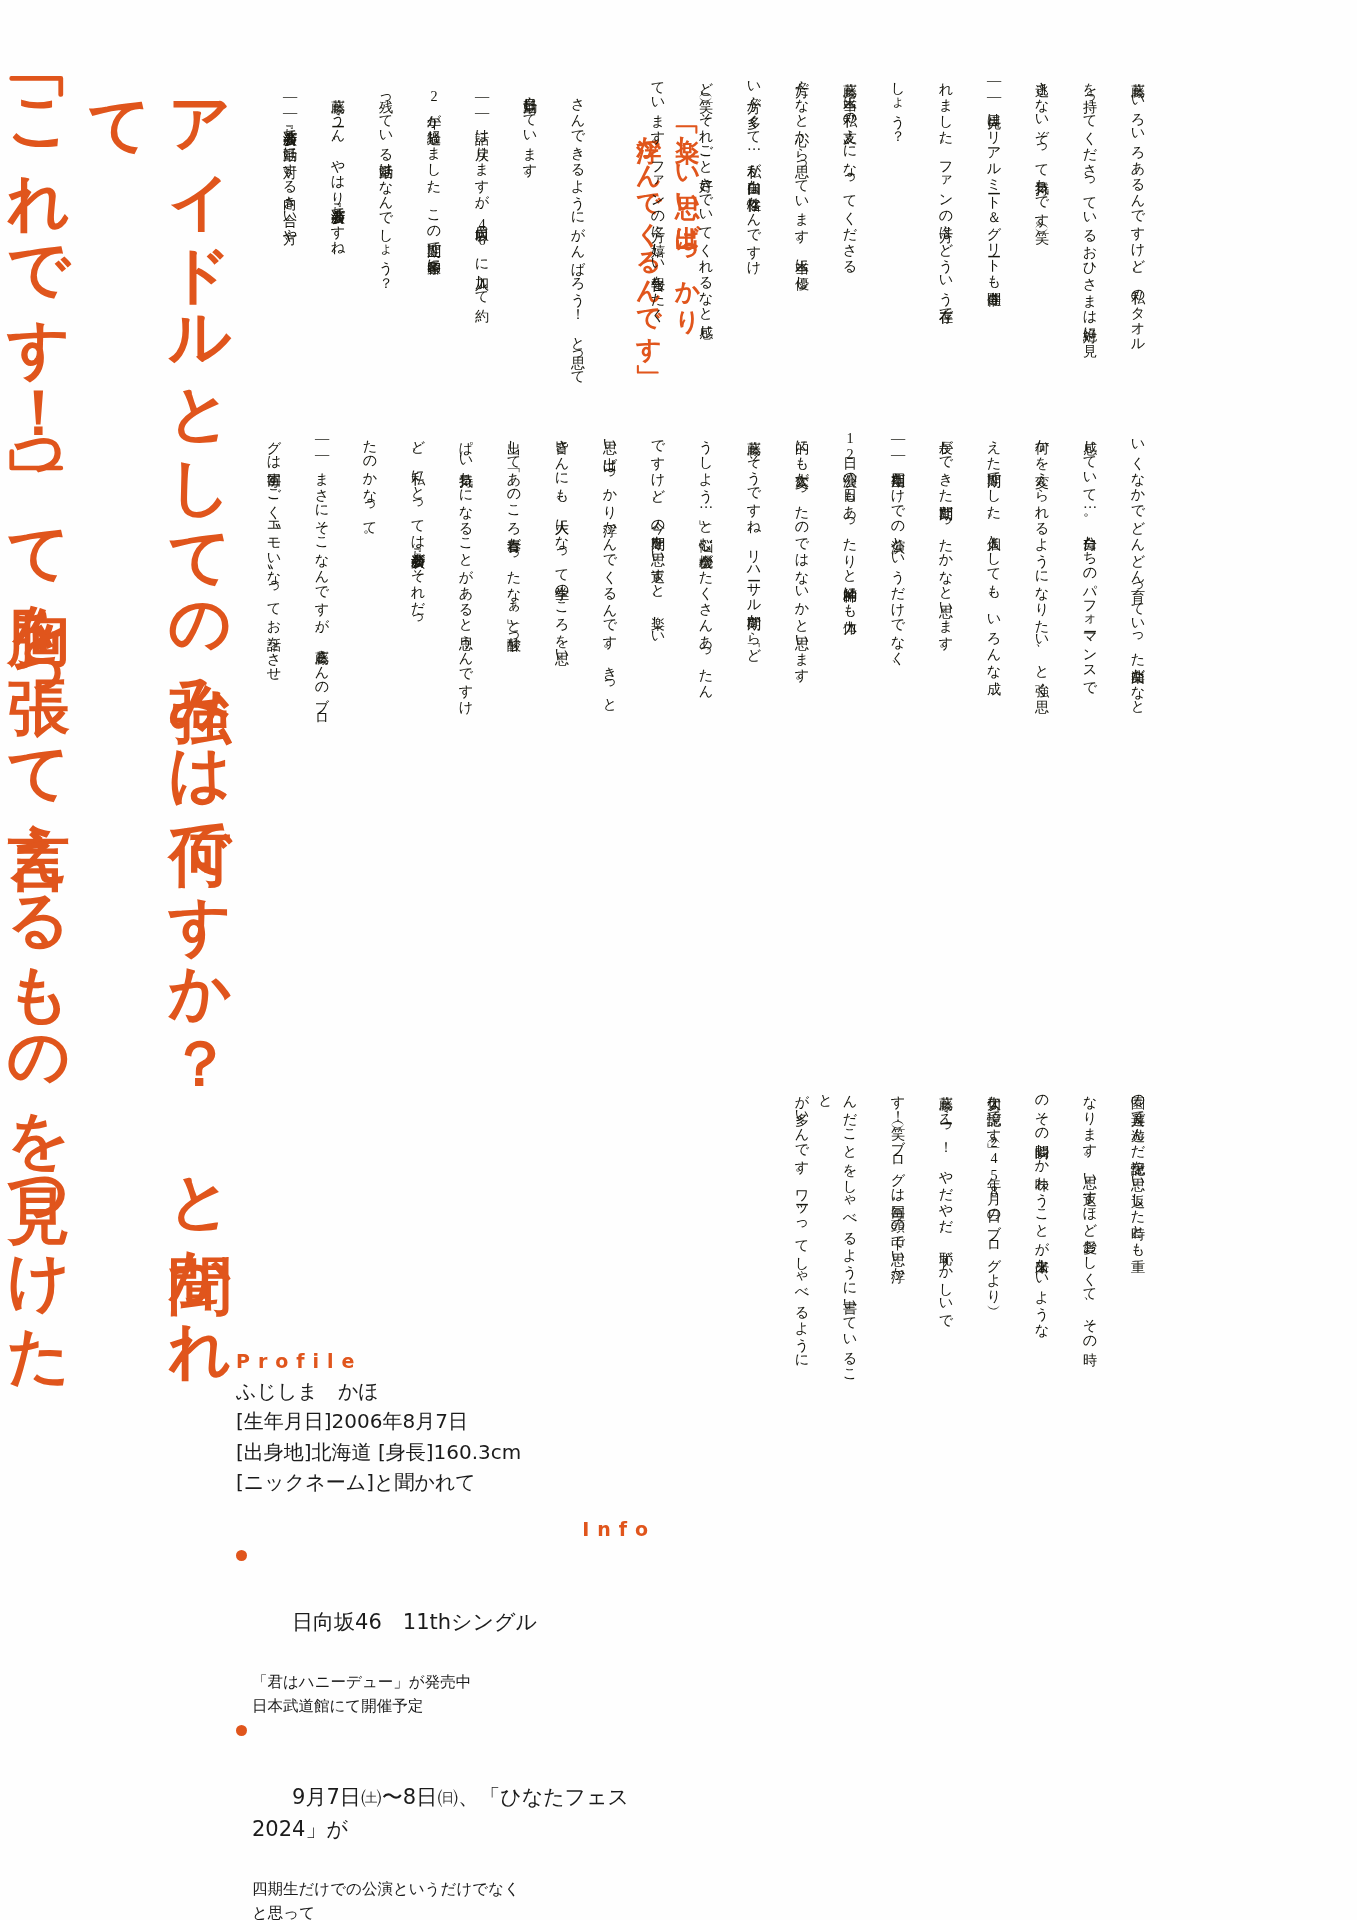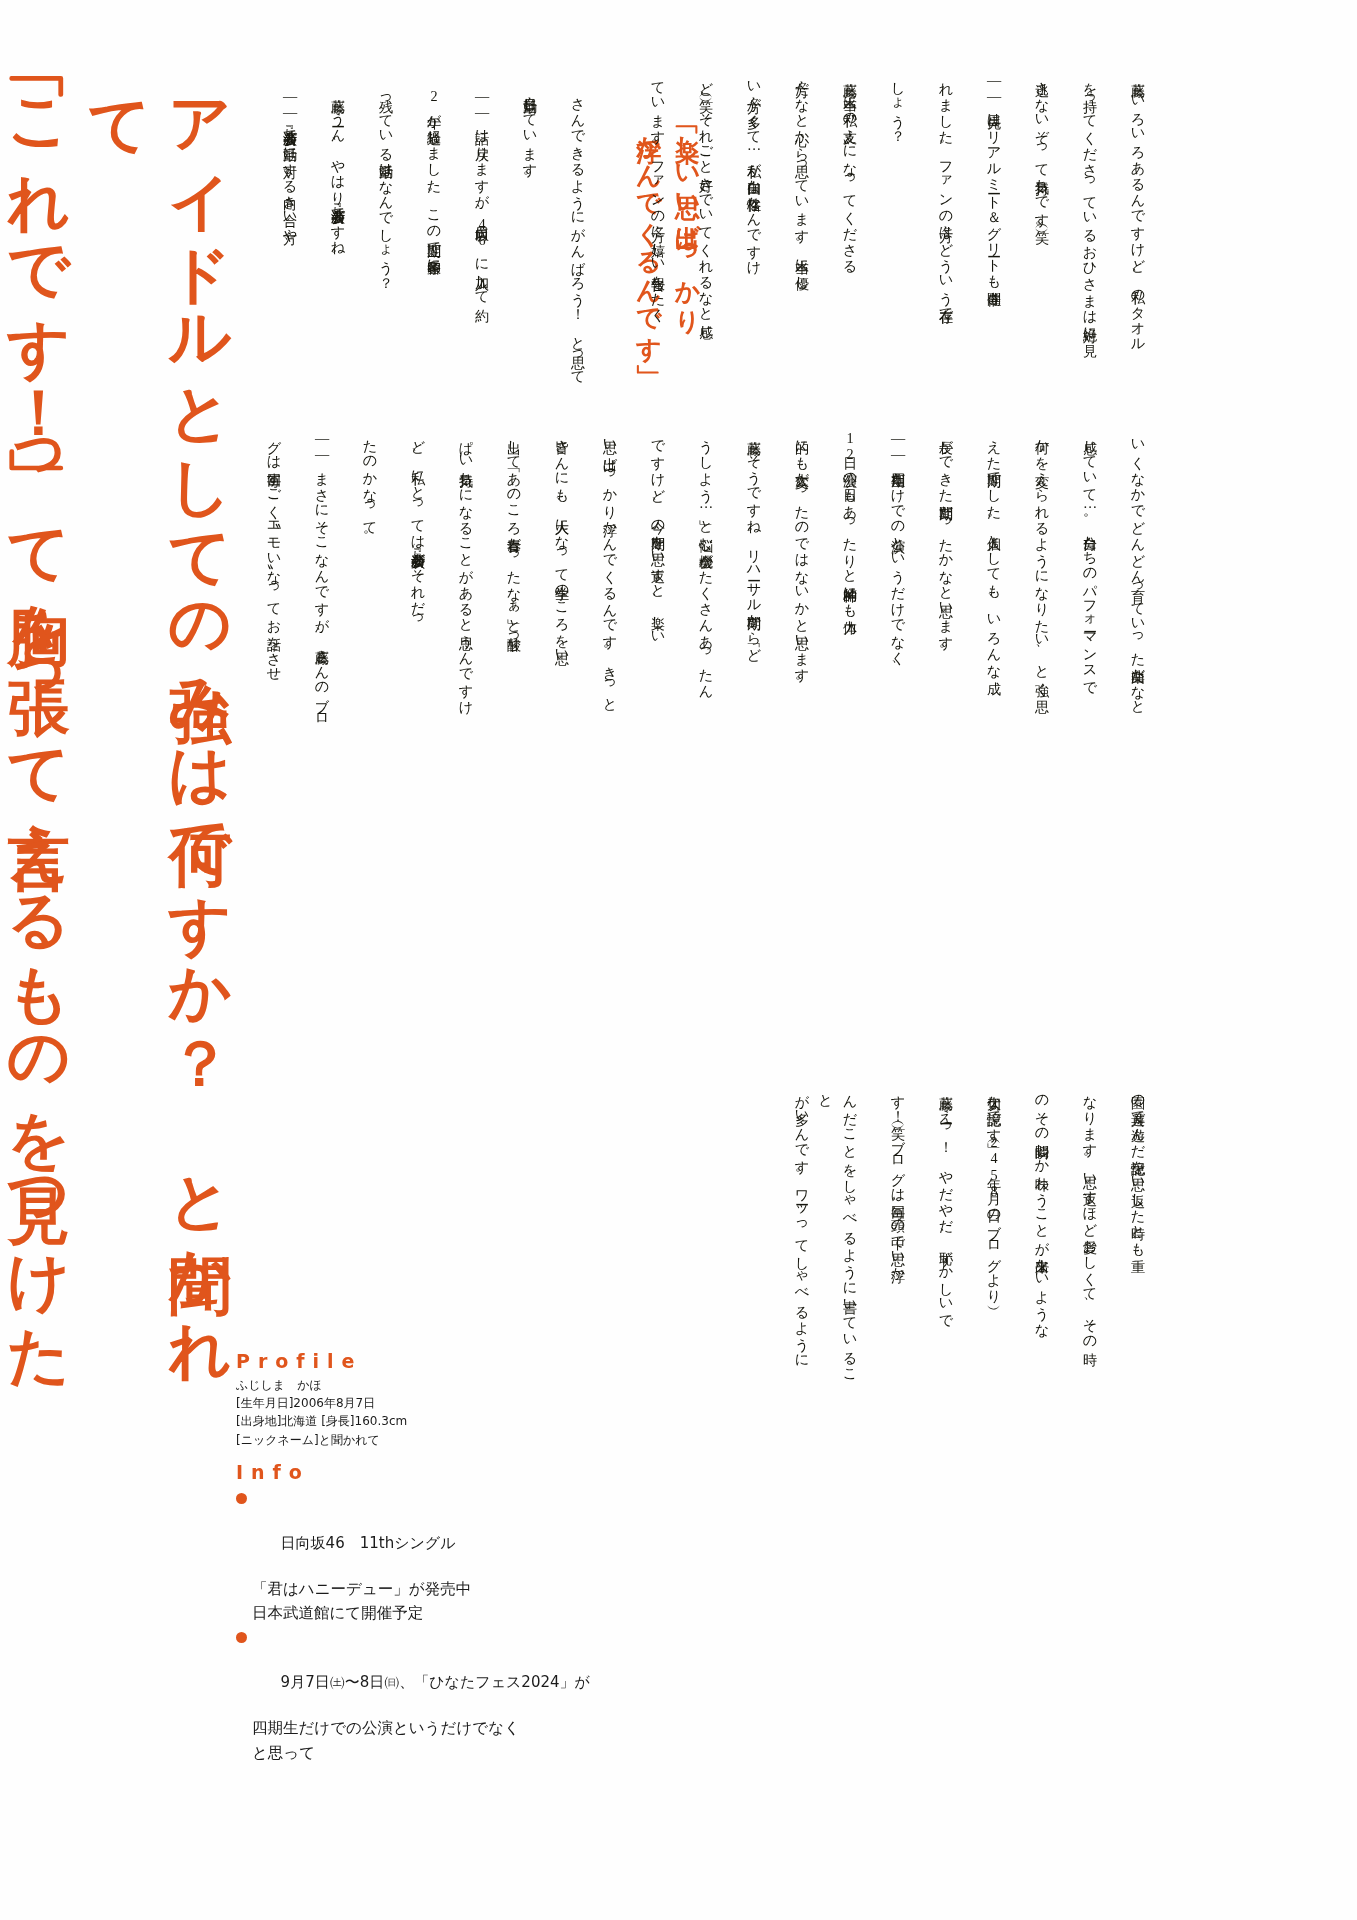--- a/index.html
+++ b/index.html
@@ -135,28 +135,28 @@
     color: #1b1b1b;
   }
   .sec-title {
     color: #e0551c;
     font-weight: 700;
     font-size: 19px;
     letter-spacing: 0.42em;
     margin: 0 0 4px 0;
   }
   .pf-line {
-    font-size: 12px;
+    font-size: 20px;
     line-height: 1.52;
     margin: 0;
     white-space: pre-wrap;
   }
-  .info-title { margin-top: 12px; }
+  .info-title { margin-top: 20px; text-align: right; }
   .info-item {
-    font-size: 15px;
+    font-size: 21px;
     line-height: 1.5;
     margin: 0 0 1px 0;
     position: relative;
     padding-left: 16px;
     white-space: pre-wrap;
   }
   .info-item .bullet {
     position: absolute;
     left: 0;
     top: 6px;

